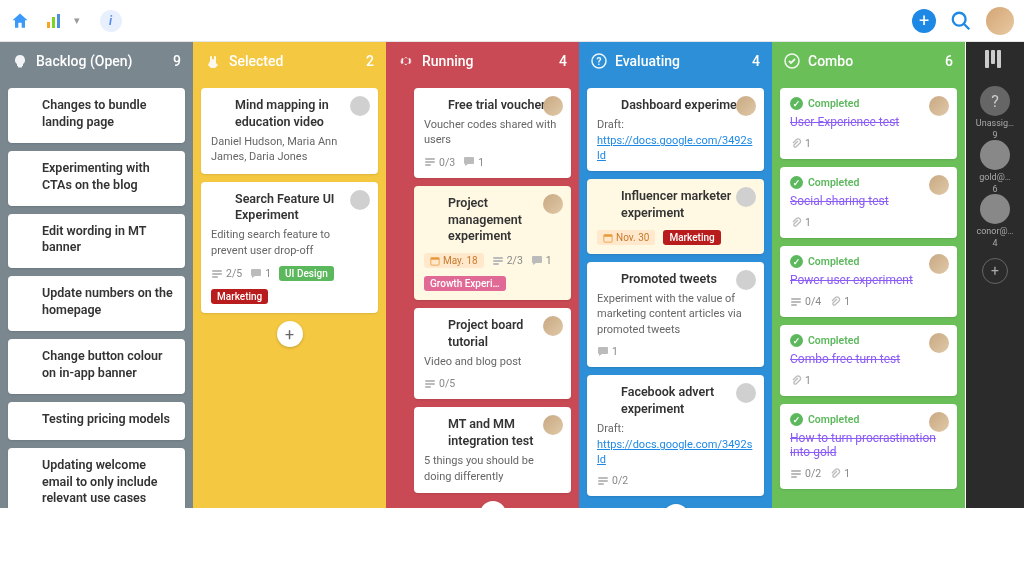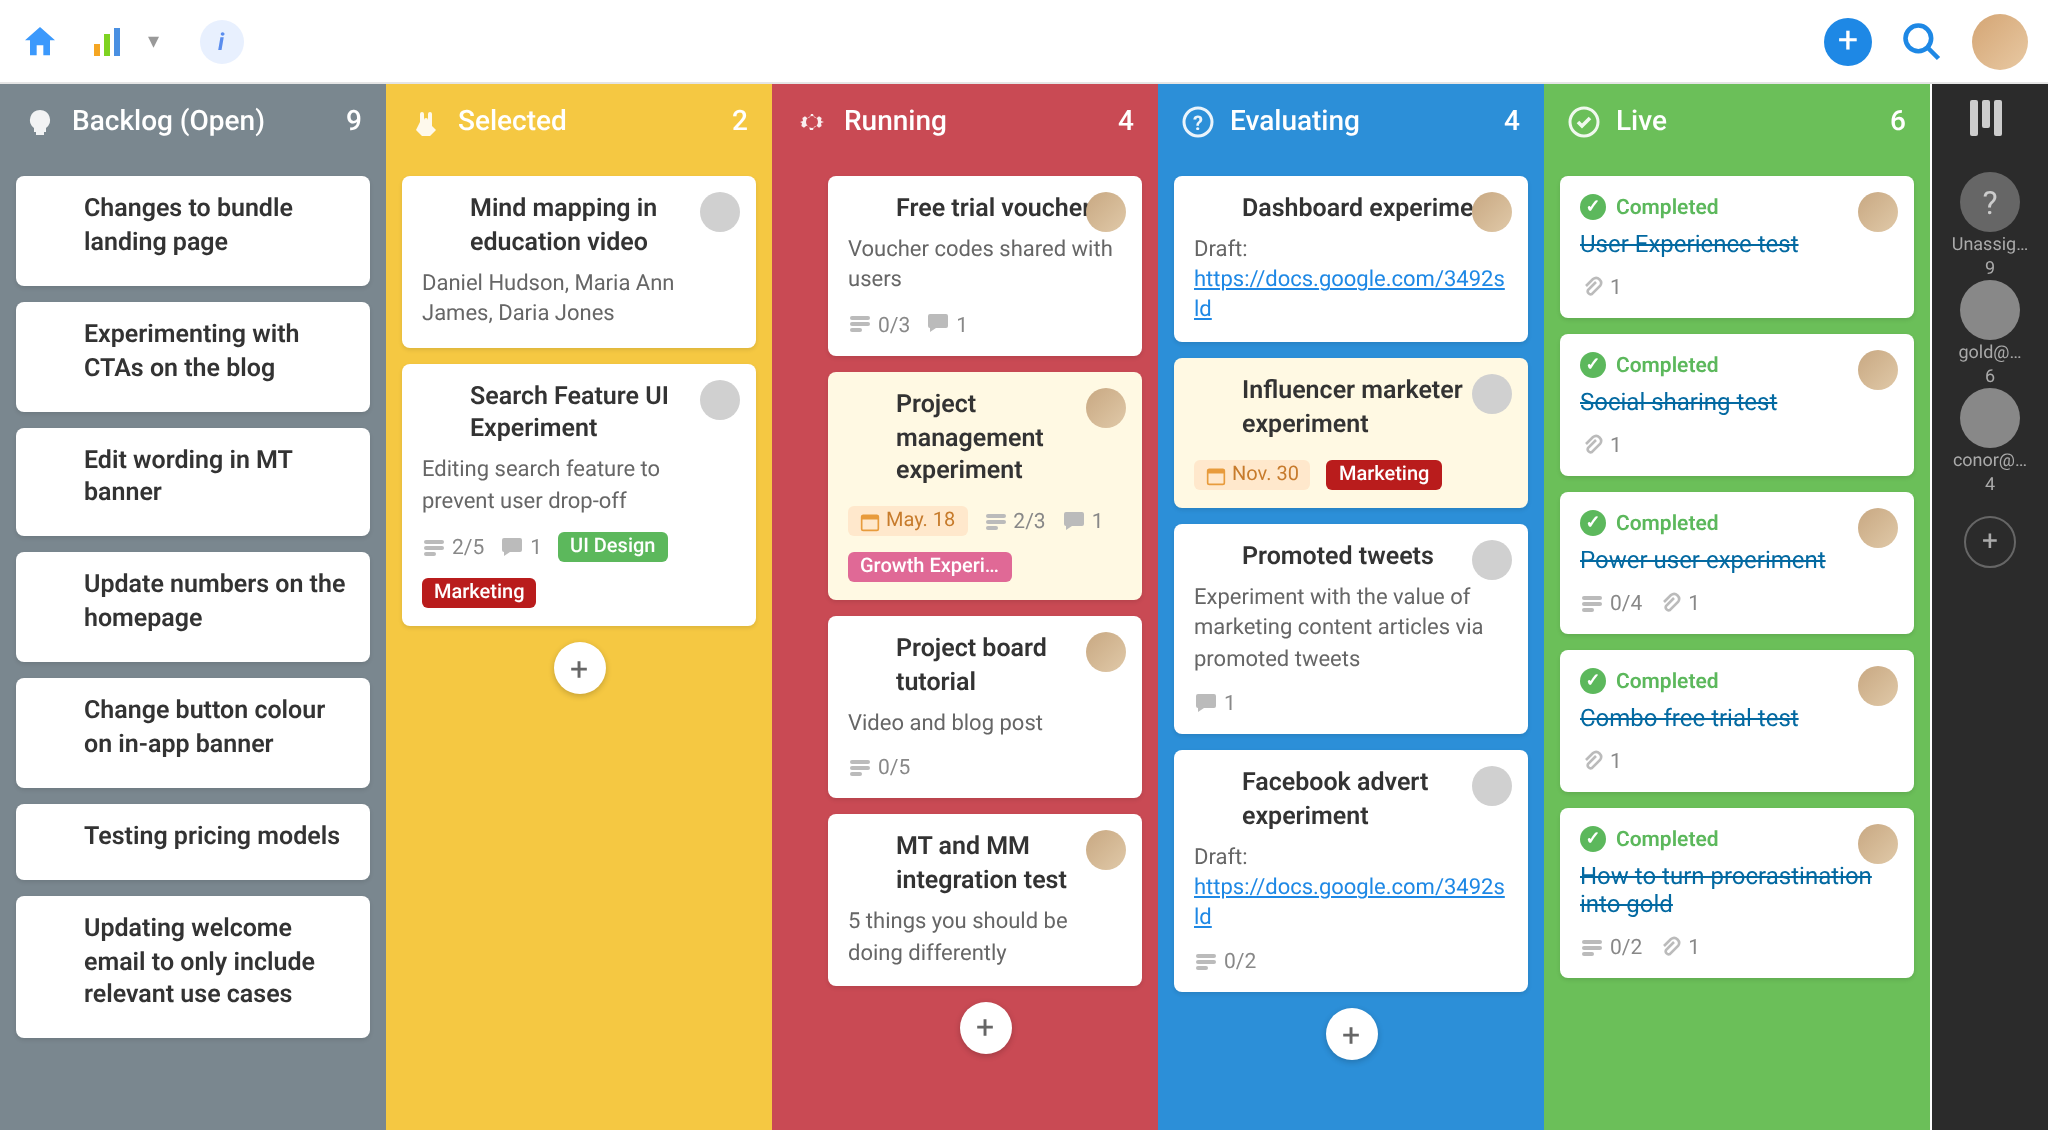--- a/index.html
+++ b/index.html
@@ -9,21 +9,21 @@
 .home-icon { width: 20px; height: 20px; color: #3b99fc; cursor: pointer; }
 .board-title-wrap { display: flex; align-items: center; gap: 6px; padding: 4px 8px; border-radius: 4px; cursor: pointer; }
 .chart-icon { width: 16px; height: 16px; }
 .board-title { font-size: 15px; font-weight: 500; color: #444; }
 .chevron-down { color: #999; font-size: 11px; }
 .info-icon { width: 22px; height: 22px; border-radius: 50%; background: #e8f0fe; display: flex; align-items: center; justify-content: center; color: #5a8dee; font-style: italic; font-weight: bold; font-size: 12px; margin-left: 4px; cursor: pointer; }
 .topbar-right { margin-left: auto; display: flex; align-items: center; gap: 14px; }
 .add-circle { width: 24px; height: 24px; border-radius: 50%; background: #1e88e5; color: white; display: flex; align-items: center; justify-content: center; font-size: 18px; cursor: pointer; }
 .search-icon { width: 22px; height: 22px; color: #1e88e5; cursor: pointer; }
 .avatar-top { width: 28px; height: 28px; border-radius: 50%; background: linear-gradient(135deg,#d4a574,#e8c9a3); }
-.board-area { display: flex; height: 523px; }
+.board-area { display: flex; height: 466px; }
 .columns { display: flex; flex: 1; overflow-x: hidden; }
 .col { width: 193px; display: flex; flex-direction: column; flex-shrink: 0; }
 .col-header { height: 38px; display: flex; align-items: center; padding: 0 12px; color: white; font-size: 14px; font-weight: 500; }
 .col-header-icon { width: 16px; height: 16px; margin-right: 8px; opacity: 0.9; }
 .col-count { margin-left: auto; font-size: 14px; }
 .col-body { flex: 1; padding: 8px; overflow-y: auto; }
 .col-body::-webkit-scrollbar { width: 0; }
 .col-backlog { background: #7a878f; }
 .col-backlog .col-body { background: #7a878f; }
 .col-selected { background: #f5c842; }
@@ -43,21 +43,21 @@
 .card-meta { display: flex; align-items: center; gap: 8px; margin-top: 8px; flex-wrap: wrap; }
 .meta-item { display: flex; align-items: center; gap: 3px; font-size: 10.5px; color: #888; }
 .meta-icon { width: 12px; height: 12px; }
 .badge { font-size: 10px; padding: 2px 6px; border-radius: 3px; color: white; font-weight: 500; }
 .badge-green { background: #5cb85c; }
 .badge-purple { background: #b91c1c; }
 .badge-pink { background: #e06996; }
 .date-pill { background: #ffe8cc; color: #c77b2c; padding: 2px 6px; border-radius: 3px; font-size: 10px; display: flex; align-items: center; gap: 3px; }
 .completed-label { display: flex; align-items: center; gap: 5px; font-size: 10.5px; color: #5cb85c; font-weight: 600; margin-bottom: 5px; }
 .check-circle { width: 13px; height: 13px; border-radius: 50%; background: #5cb85c; display: flex; align-items: center; justify-content: center; color: white; font-size: 9px; }
-.card-live-title { font-size: 12px; color: #0369a1; text-decoration: line-through; }
+.card-live-title { font-size: 12px; color: #8b5cf6; text-decoration: line-through; }
 .card.yellow { background: #fff9e3; }
 .add-card-btn { width: 26px; height: 26px; border-radius: 50%; background: white; display: flex; align-items: center; justify-content: center; margin: 4px auto; color: #666; font-size: 16px; cursor: pointer; box-shadow: 0 1px 3px rgba(0,0,0,0.2); }
 .sidebar { width: 58px; background: #2b2b2b; padding: 8px 0; display: flex; flex-direction: column; align-items: center; gap: 10px; color: #aaa; font-size: 9px; }
 .sb-item { display: flex; flex-direction: column; align-items: center; gap: 2px; cursor: pointer; }
 .sb-avatar { width: 30px; height: 30px; border-radius: 50%; background: #888; }
 .sb-avatar.q { background: #666; display: flex; align-items: center; justify-content: center; color: #ccc; font-size: 16px; }
 .sb-add { width: 26px; height: 26px; border-radius: 50%; border: 1px solid #666; display: flex; align-items: center; justify-content: center; font-size: 14px; color: #aaa; cursor: pointer; }
 .sb-top-icon { width: 20px; height: 20px; margin-bottom: 6px; display: flex; gap: 2px; }
 .sb-top-icon span { width: 4px; background: #ccc; border-radius: 1px; }
 svg { display: block; }
@@ -291,21 +291,21 @@
             </div></div>
           <div class="add-card-btn">+</div>
         </div>
       </div>
       <div class="col col-live">
         <div class="col-header" style="background:#6bbf59">
           <svg class="col-header-icon" viewBox="0 0 16 16">
             <circle cx="8" cy="8" r="7" fill="none" stroke="white" stroke-width="1.5"></circle>
             <path d="M5 8l2 2 4-4" stroke="white" stroke-width="1.8" fill="none"></path>
           </svg>
-          <span>Live</span>
+          <span>Combo</span>
           <span class="col-count">6</span>
         </div>
         <div class="col-body">
           <div class="card">
             <div class="completed-label">
               <span class="check-circle">✓</span>
               <span>Completed</span>
             </div>
             <div class="card-avatar"></div>
             <div class="card-live-title">User Experience test</div>
@@ -357,21 +357,21 @@
                 <span>1</span>
               </span>
             </div>
           </div>
           <div class="card">
             <div class="completed-label">
               <span class="check-circle">✓</span>
               <span>Completed</span>
             </div>
             <div class="card-avatar"></div>
-            <div class="card-live-title">Combo free trial test</div>
+            <div class="card-live-title">Combo free turn test</div>
             <div class="card-meta">
               <span class="meta-item">
                 <svg class="meta-icon" viewBox="0 0 12 12">
                   <path d="M8 3l-4 4a1.5 1.5 0 002 2l4-4a2.5 2.5 0 00-3.5-3.5L3 5" stroke="#bbb" stroke-width="1.3" fill="none"></path>
                 </svg>
                 <span>1</span>
               </span>
             </div>
           </div>
           <div class="card">

